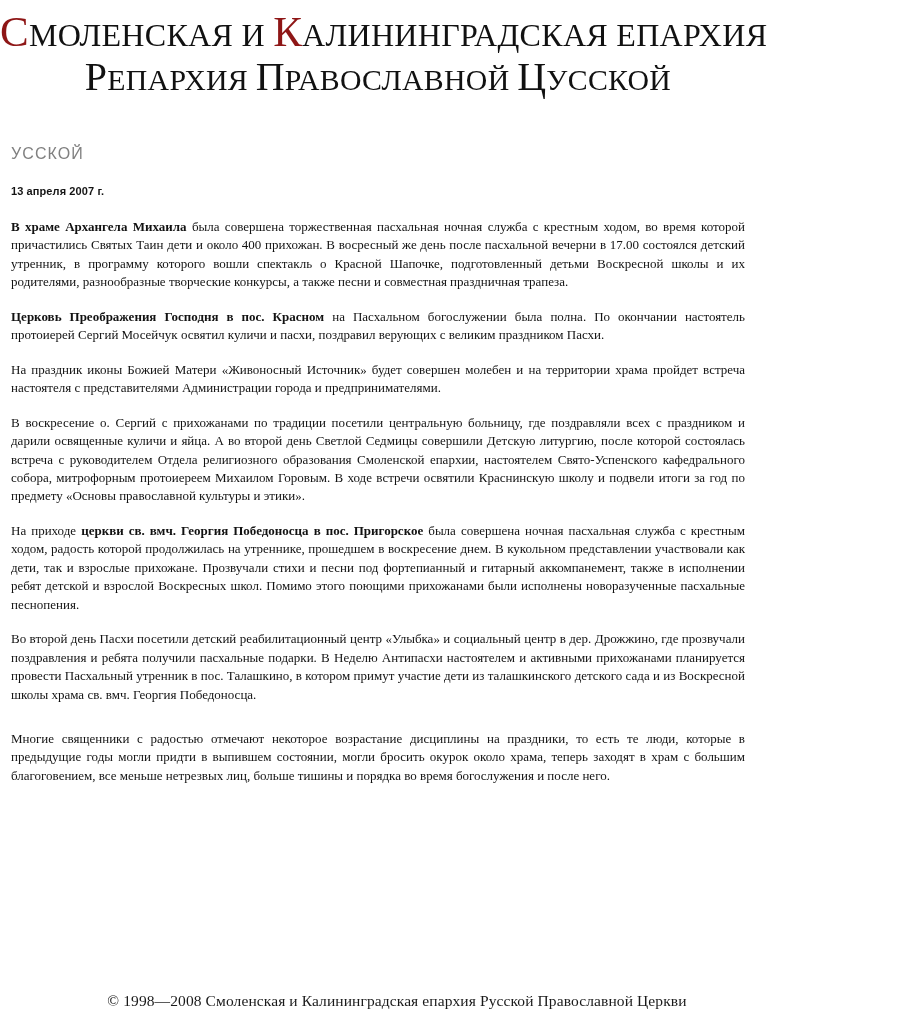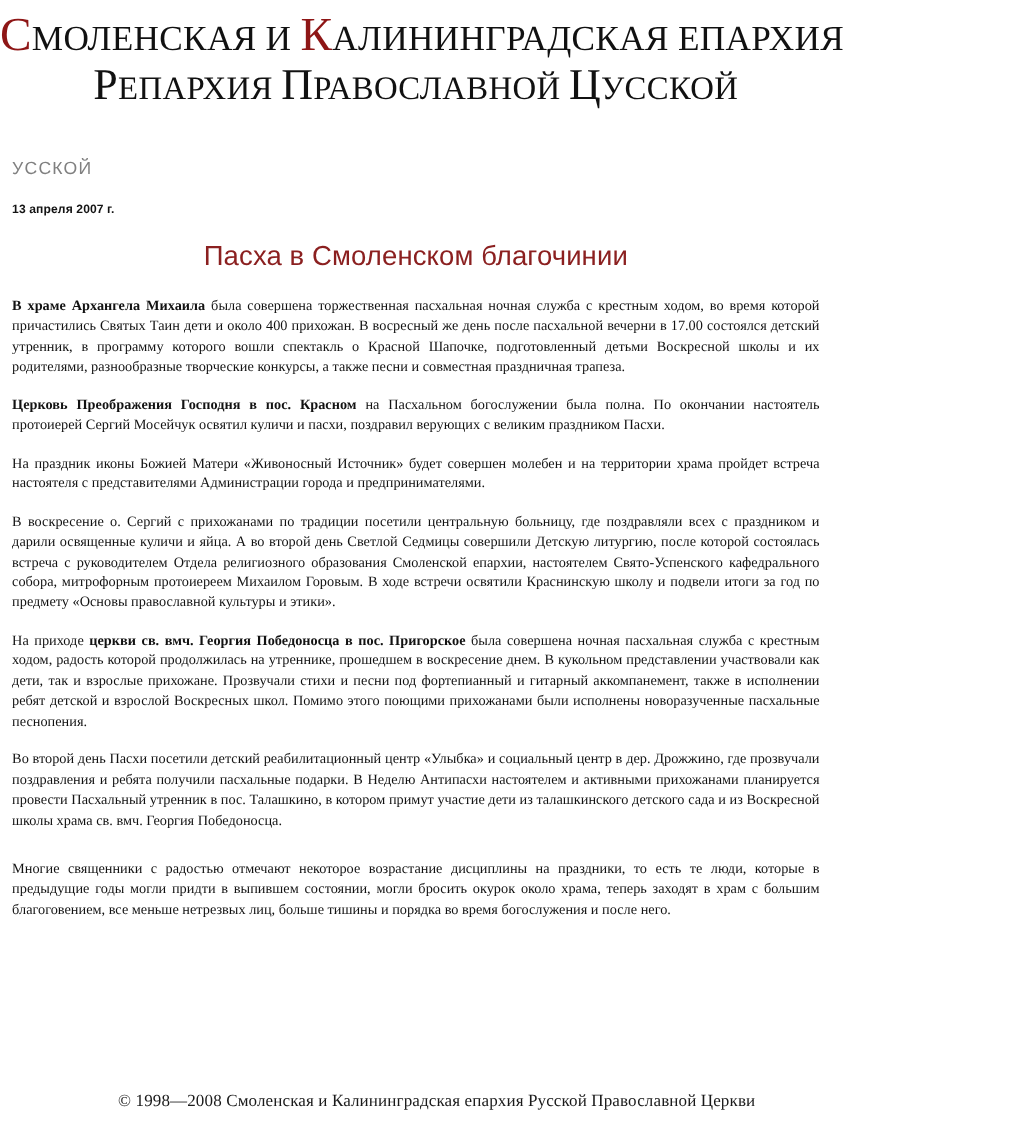--- a/index.html
+++ b/index.html
@@ -136,21 +136,20 @@
     <div class="masthead-line masthead-line-2">
       <span class="cap">Р</span><span class="sc">ЕПАРХИЯ </span><span class="cap">П</span><span class="sc">РАВОСЛАВНОЙ </span><span class="cap">Ц</span><span class="sc">УССКОЙ</span>
     </div>
   </header>
 
   <div class="meta-block">
     <div class="section-label">УССКОЙ</div>
     <div class="article-date">13 апреля 2007 г.</div>
   </div>
 
-  <h1 class="article-title">Пасха в Смоленском благочинии</h1>
 
   <article class="article-body">
     <p><b>В храме Архангела Михаила</b> была совершена торжественная пасхальная ночная служба с крестным ходом, во время которой причастились Святых Таин дети и около 400 прихожан. В восресный же день после пасхальной вечерни в 17.00 состоялся детский утренник, в программу которого вошли спектакль о Красной Шапочке, подготовленный детьми Воскресной школы и их родителями, разнообразные творческие конкурсы, а также песни и совместная праздничная трапеза.</p>
     <p><b>Церковь Преображения Господня в пос. Красном</b> на Пасхальном богослужении была полна. По окончании настоятель протоиерей Сергий Мосейчук освятил куличи и пасхи, поздравил верующих с великим праздником Пасхи.</p>
     <p>На праздник иконы Божией Матери «Живоносный Источник» будет совершен молебен и на территории храма пройдет встреча настоятеля с представителями Администрации города и предпринимателями.</p>
     <p>В воскресение о. Сергий с прихожанами по традиции посетили центральную больницу, где поздравляли всех с праздником и дарили освященные куличи и яйца. А во второй день Светлой Седмицы совершили Детскую литургию, после которой состоялась встреча с руководителем Отдела религиозного образования Смоленской епархии, настоятелем Свято-Успенского кафедрального собора, митрофорным протоиереем Михаилом Горовым. В ходе встречи освятили Краснинскую школу и подвели итоги за год по предмету «Основы православной культуры и этики».</p>
     <p>На приходе <b>церкви св. вмч. Георгия Победоносца в пос. Пригорское</b> была совершена ночная пасхальная служба с крестным ходом, радость которой продолжилась на утреннике, прошедшем в воскресение днем. В кукольном представлении участвовали как дети, так и взрослые прихожане. Прозвучали стихи и песни под фортепианный и гитарный аккомпанемент, также в исполнении ребят детской и взрослой Воскресных школ. Помимо этого поющими прихожанами были исполнены новоразученные пасхальные песнопения.</p>
     <p>Во второй день Пасхи посетили детский реабилитационный центр «Улыбка» и социальный центр в дер. Дрожжино, где прозвучали поздравления и ребята получили пасхальные подарки. В Неделю Антипасхи настоятелем и активными прихожанами планируется провести Пасхальный утренник в пос. Талашкино, в котором примут участие дети из талашкинского детского сада и из Воскресной школы храма св. вмч. Георгия Победоносца.</p>
     <p>Многие священники с радостью отмечают некоторое возрастание дисциплины на праздники, то есть те люди, которые в предыдущие годы могли придти в выпившем состоянии, могли бросить окурок около храма, теперь заходят в храм с большим благоговением, все меньше нетрезвых лиц, больше тишины и порядка во время богослужения и после него.</p>
   </article>

